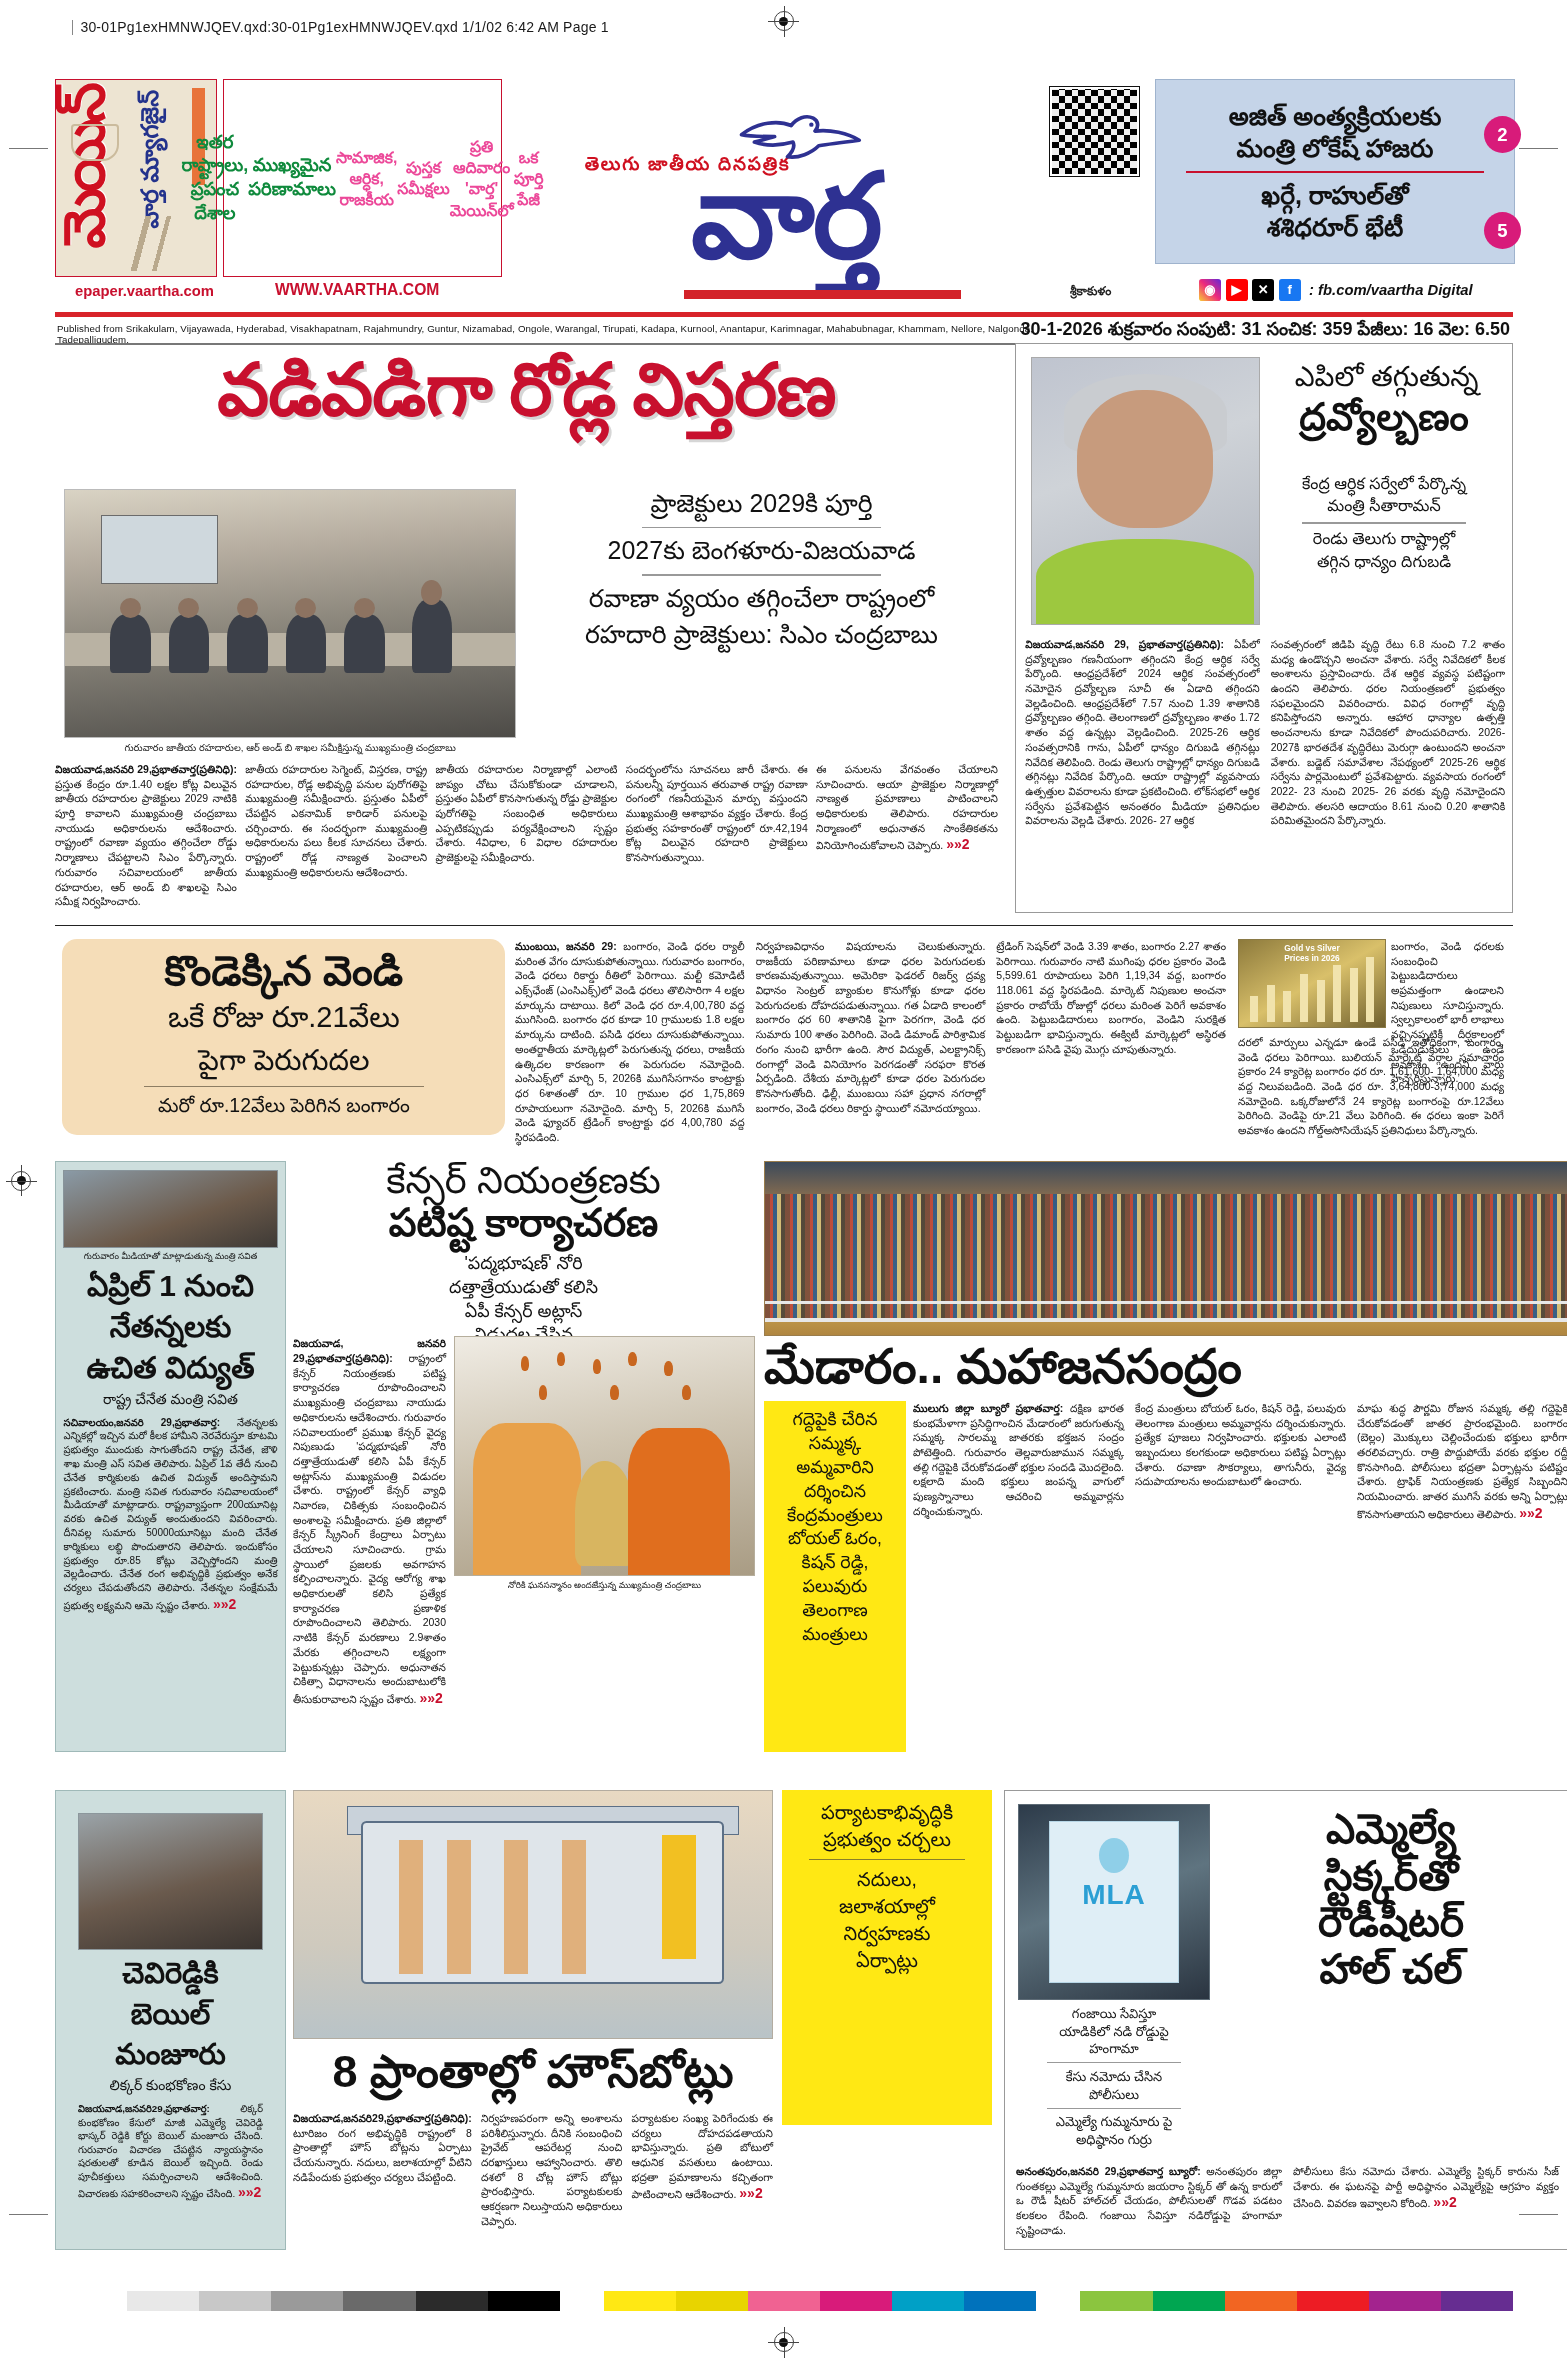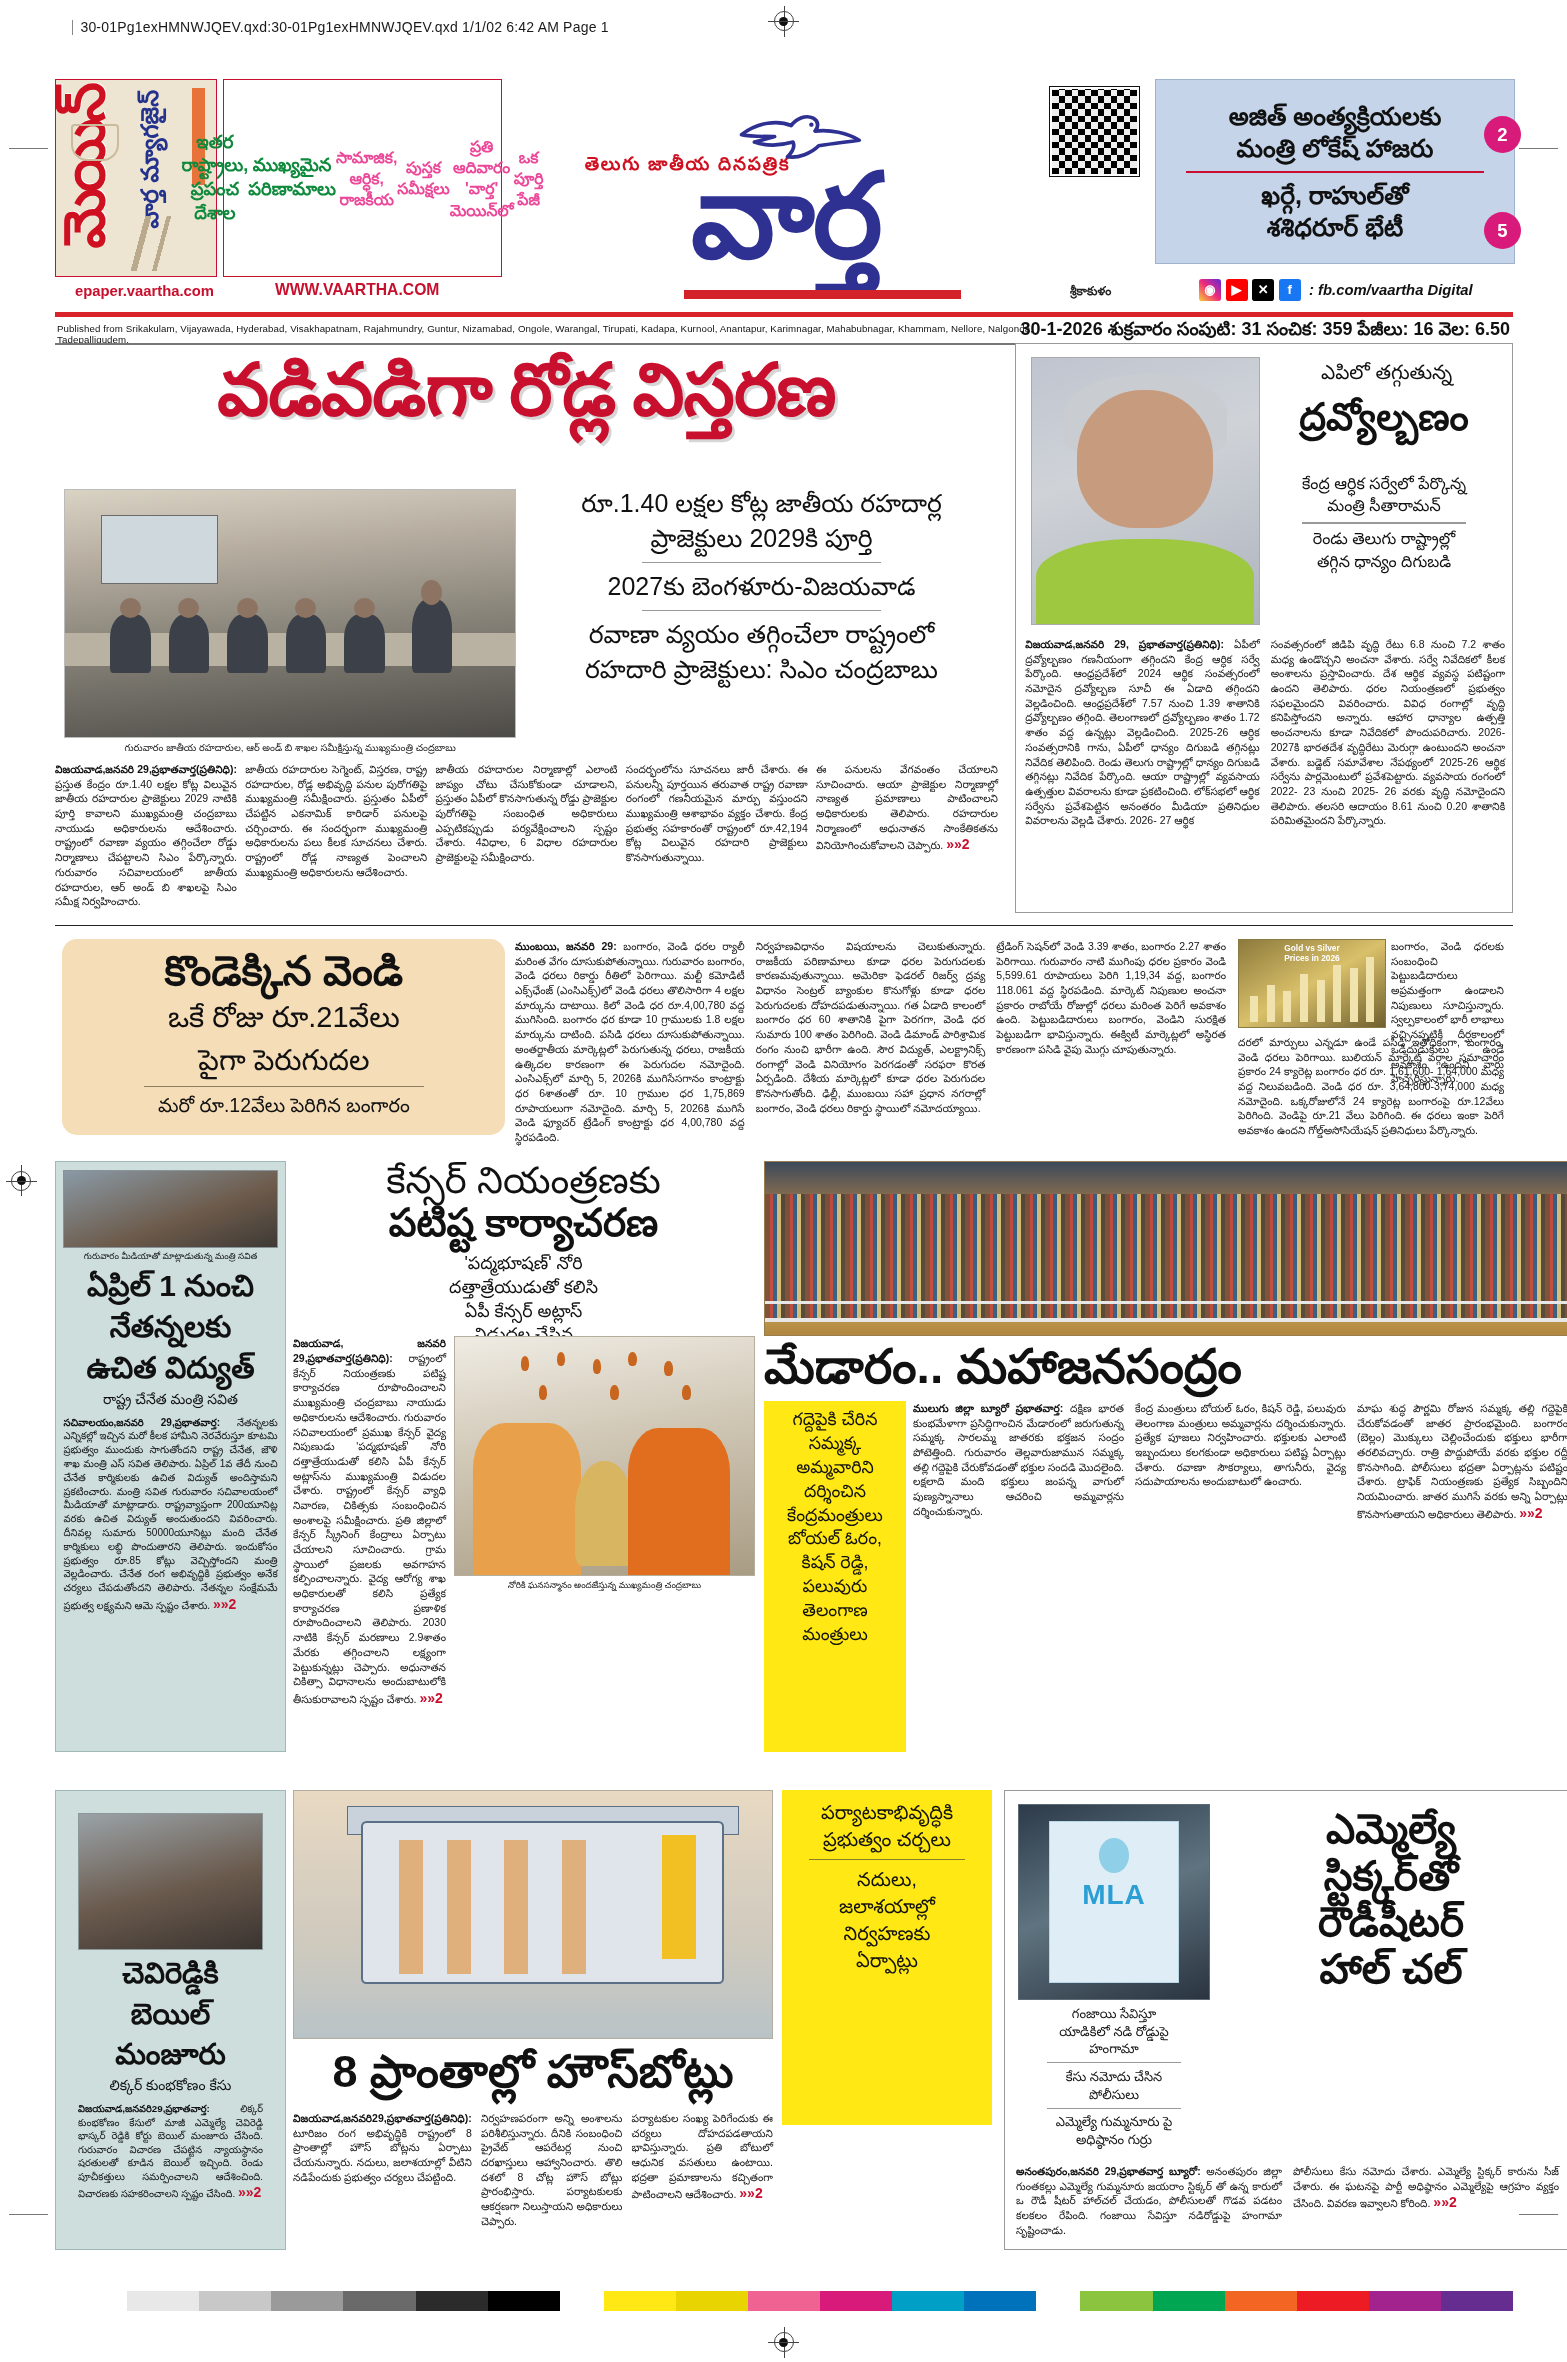--- a/index.html
+++ b/index.html
@@ -178,21 +178,21 @@
     border:0.9px solid #999; background:#fff; padding:9.2px;
   }
   .rail-photo {
     position:absolute; left:14.8px; top:13px; width:229px; height:268px;
     background:linear-gradient(160deg,#bfc4cf 0%,#cfd3d8 40%,#aeb3bd 100%);
     border:0.9px solid #aaa; overflow:hidden;
   }
   .rail-photo .face { position:absolute; left:20%; top:12%; width:60%; height:52%; background:#c79b7d; border-radius:48% 48% 42% 42%; }
   .rail-photo .hair { position:absolute; left:14%; top:6%; width:72%; height:30%; background:#c9ccd0; border-radius:50% 50% 18% 18%; }
   .rail-photo .sari { position:absolute; left:2%; bottom:0; width:96%; height:32%; background:#9dc83f; border-radius:44% 44% 0 0; }
-  .rail-head-top { position:absolute; left:255px; top:16.6px; width:231px; text-align:center; font-size:20px; color:#111; }
+  .rail-head-top { position:absolute; left:255px; top:16.6px; width:231px; text-align:center; font-size:28px; color:#111; }
   .rail-head-big { position:absolute; left:249px; top:54px; width:238px; text-align:center; font-size:38px; font-weight:bold; color:#111; line-height:1.05; }
   .rail-sub { position:absolute; left:251px; top:129px; width:234px; text-align:center; font-size:16px; color:#111; line-height:1.4; }
   .rail-sep { width:70%; height:1.3px; background:#999; margin:4.6px auto; }
   .rail-body { position:absolute; left:9.2px; top:293px; width:480px; height:268px; display:grid; grid-template-columns:1fr 1fr; gap:11px; }
 
   
   .silverband { position:absolute; left:55px; top:925px; width:1458px; height:222px; border-top:1.8px solid #222; }
   .silver-box {
     position:absolute; left:7.4px; top:13px; width:443px; height:196px;
     background:#f5ddb8; padding:11px 9.2px; text-align:center;border-radius:15px;
@@ -417,21 +417,20 @@
       <div class="p" style="left:10%;"></div>
       <div class="p" style="left:23%;"></div>
       <div class="p" style="left:36%;"></div>
       <div class="p" style="left:49%;"></div>
       <div class="p" style="left:62%;"></div>
       <div class="p" style="left:77%; height:30%;"></div>
     </div>
     <div class="lead-cap">గురువారం జాతీయ రహదారుల, ఆర్ అండ్ బి శాఖల సమీక్షిస్తున్న ముఖ్యమంత్రి చంద్రబాబు</div>
 
     <div class="lead-sub">
-      <div class="sl">రూ.1.40 లక్షల కోట్ల జాతీయ రహదార్ల</div>
       <div class="sl">ప్రాజెక్టులు 2029కి పూర్తి</div>
       <div class="ssep"></div>
       <div class="sl">2027కు బెంగళూరు-విజయవాడ</div>
       <div class="ssep"></div>
       <div class="sl">రవాణా వ్యయం తగ్గించేలా రాష్ట్రంలో</div>
       <div class="sl">రహదారి ప్రాజెక్టులు: సిఎం చంద్రబాబు</div>
     </div>
   </div>
 
   <div class="lead-body">

